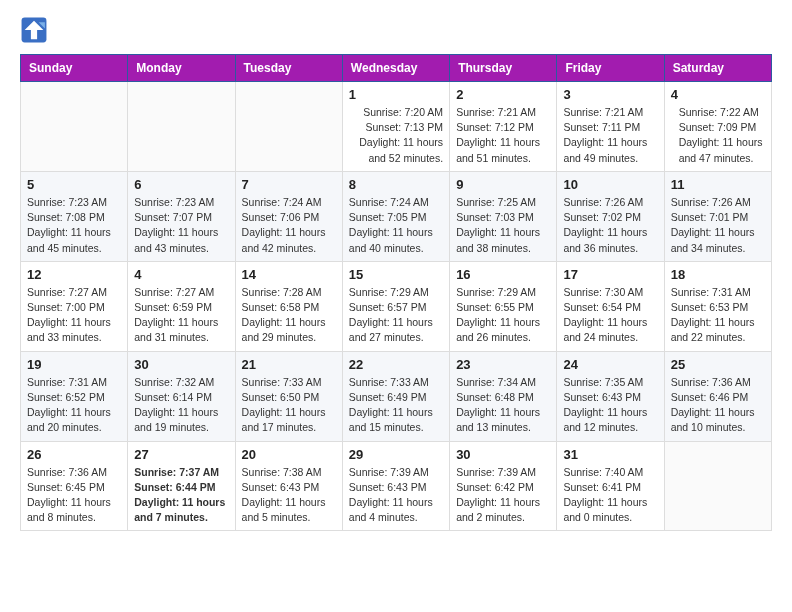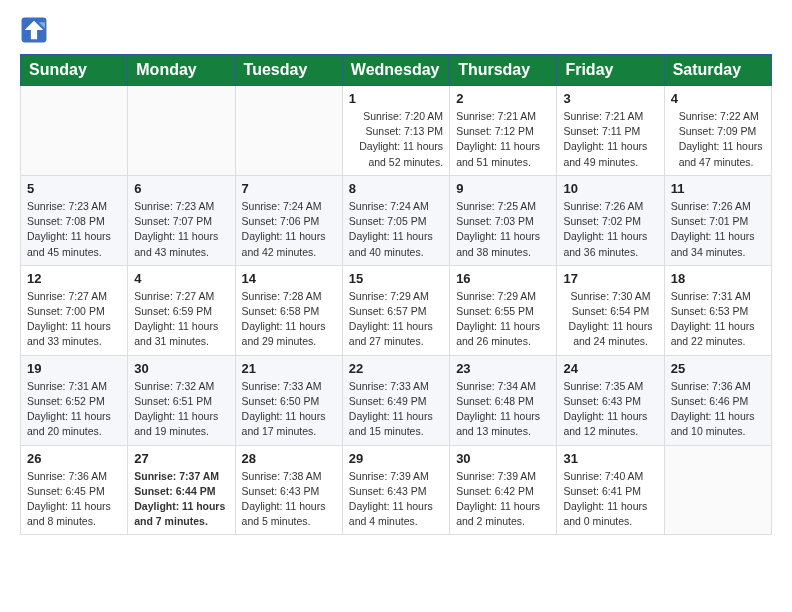--- a/index.html
+++ b/index.html
@@ -51,25 +51,25 @@
     .location-title {
       font-size: 15px;
       color: #555;
     }
     .calendar {
       width: 100%;
       border-collapse: collapse;
       border: 1px solid #ccc;
     }
     .calendar th {
-      background-color: #15803d;
+      background-color: #a21caf;
       color: #fff;
       text-align: left;
       padding: 6px 8px;
-      font-size: 16px;
+      font-size: 12px;
       font-weight: bold;
       border: 1px solid #2d5aa0;
     }
     .calendar td {
       vertical-align: top;
       padding: 5px 6px;
       border: 1px solid #ddd;
       width: 14.28%;
       min-height: 80px;
       font-size: 11px;
@@ -244,21 +244,21 @@
           </td>
           <td>
             <div class="day-number">16</div>
             <div class="day-info" style="white-space: pre-line;">Sunrise: 7:29 AM
 Sunset: 6:55 PM
 Daylight: 11 hours
 and 26 minutes.</div>
           </td>
           <td>
             <div class="day-number">17</div>
-            <div class="day-info" style="white-space: pre-line; text-align: center;">Sunrise: 7:30 AM
+            <div class="day-info" style="white-space: pre-line;">Sunrise: 7:30 AM
 Sunset: 6:54 PM
 Daylight: 11 hours
 and 24 minutes.</div>
           </td>
           <td>
             <div class="day-number">18</div>
             <div class="day-info" style="white-space: pre-line;">Sunrise: 7:31 AM
 Sunset: 6:53 PM
 Daylight: 11 hours
 and 22 minutes.</div>
@@ -268,21 +268,21 @@
           <td>
             <div class="day-number">19</div>
             <div class="day-info" style="white-space: pre-line;">Sunrise: 7:31 AM
 Sunset: 6:52 PM
 Daylight: 11 hours
 and 20 minutes.</div>
           </td>
           <td>
             <div class="day-number">30</div>
             <div class="day-info" style="white-space: pre-line;">Sunrise: 7:32 AM
-Sunset: 6:51 PM
+Sunset: 6:14 PM
 Daylight: 11 hours
 and 19 minutes.</div>
           </td>
           <td>
             <div class="day-number">21</div>
             <div class="day-info" style="white-space: pre-line;">Sunrise: 7:33 AM
 Sunset: 6:50 PM
 Daylight: 11 hours
 and 17 minutes.</div>
           </td>
@@ -324,21 +324,21 @@
 and 8 minutes.</div>
           </td>
           <td>
             <div class="day-number">27</div>
             <div class="day-info" style="white-space: pre-line; font-weight: bold;">Sunrise: 7:37 AM
 Sunset: 6:44 PM
 Daylight: 11 hours
 and 7 minutes.</div>
           </td>
           <td>
-            <div class="day-number">28</div>
+            <div class="day-number">20</div>
             <div class="day-info" style="white-space: pre-line;">Sunrise: 7:38 AM
 Sunset: 6:43 PM
 Daylight: 11 hours
 and 5 minutes.</div>
           </td>
           <td>
             <div class="day-number">29</div>
             <div class="day-info" style="white-space: pre-line;">Sunrise: 7:39 AM
 Sunset: 6:43 PM
 Daylight: 11 hours

